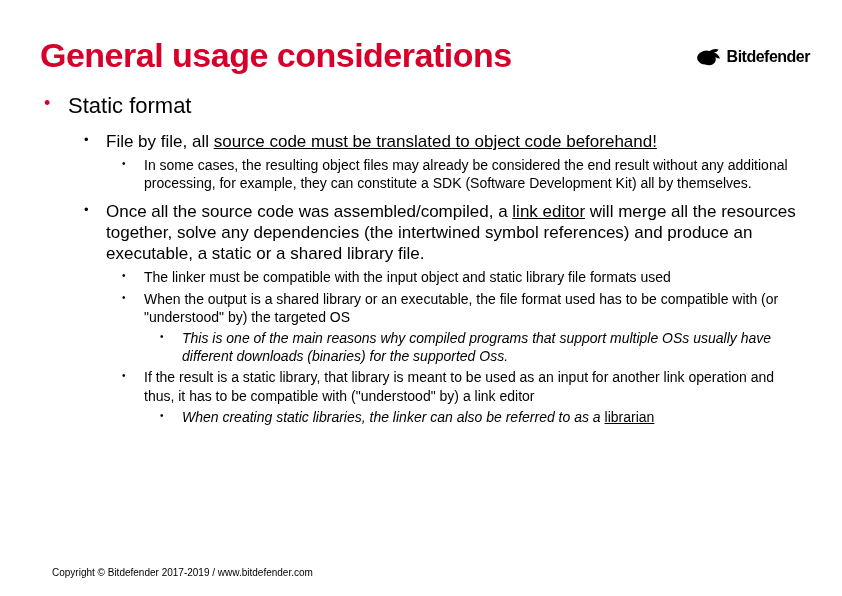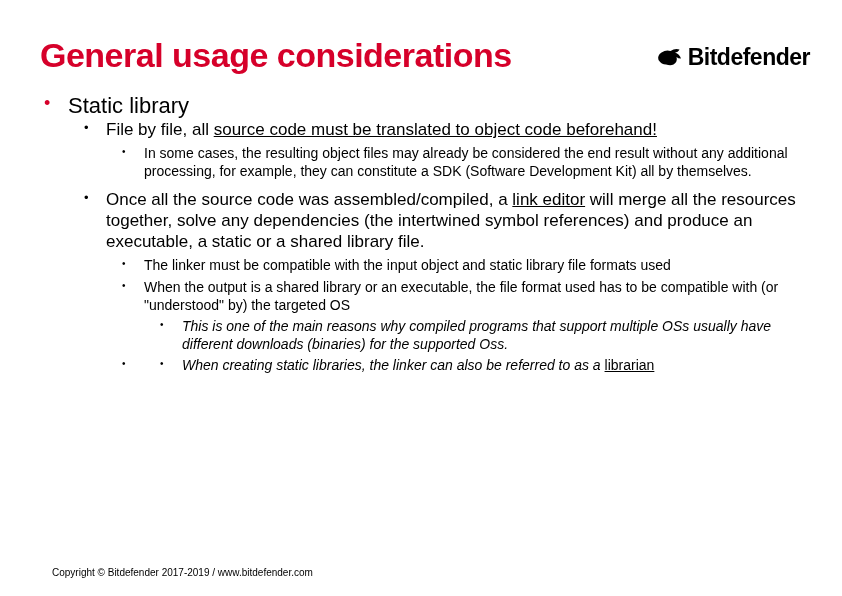--- a/index.html
+++ b/index.html
@@ -26,35 +26,35 @@
   .logo {
     position: absolute;
     top: 42px;
     right: 32px;
     display: flex;
     align-items: center;
     gap: 4px;
   }
   .logo-text {
     font-family: Verdana, Geneva, sans-serif;
-    font-size: 23px;
+    font-size: 16px;
     font-weight: 700;
     color: #000;
     letter-spacing: -0.5px;
   }
   .logo-svg { width: 30px; height: 30px; }
   ul { list-style: none; margin: 0; padding: 0; }
   .lvl1 { padding-left: 0; }
   .lvl1 > li { position: relative; padding-left: 28px; margin-bottom: 6px; }
   .lvl1 > li::before {
     content: "•"; position: absolute; left: 4px; top: 0;
     color: #d6002a; font-size: 18px; line-height: 1.2;
   }
   .lvl1-text { font-size: 22px; color: #000; }
-  .lvl2 { margin-top: 0; padding-left: 8px; }
+  .lvl2 { margin-top: 12px; padding-left: 8px; }
   .lvl2 > li { position: relative; padding-left: 30px; margin-bottom: 8px; }
   .lvl2 > li::before {
     content: "•"; position: absolute; left: 8px; top: 0;
     color: #000; font-size: 13px; line-height: 1.4;
   }
   .lvl2-text { font-size: 17px; line-height: 1.25; }
   .lvl3 { margin-top: 4px; padding-left: 8px; }
   .lvl3 > li { position: relative; padding-left: 30px; margin-bottom: 3px; }
   .lvl3 > li::before {
     content: "•"; position: absolute; left: 8px; top: 0;
@@ -86,21 +86,21 @@
     <path d="M6 24 Q4 18 10 14 Q16 10 22 12 Q28 8 34 10 Q32 14 28 14 Q34 16 36 22 Q32 22 30 20 Q32 26 26 30 Q22 32 16 30 Q10 30 6 24 Z M14 20 Q18 18 22 20 Q20 24 16 24 Q12 24 14 20 Z" fill="#000"></path>
   </svg>
   <span class="logo-text">Bitdefender</span>
 </div>
 
 <div class="slide">
   <h1 class="title accent">General usage considerations</h1>
 
   <ul class="lvl1">
     <li>
-      <span class="lvl1-text">Static library</span>
+      <span class="lvl1-text">Static format</span>
 
       <ul class="lvl2">
         <li>
           <span class="lvl2-text">
             <span>File by file, all </span><span class="underline">source code must be translated to object code beforehand!</span>
           </span>
           <ul class="lvl3">
             <li><span class="lvl3-text">In some cases, the resulting object files may already be considered the end result without any additional processing, for example, they can constitute a SDK (Software Development Kit) all by themselves.</span></li>
           </ul>
         </li>
@@ -111,20 +111,21 @@
           </span>
           <ul class="lvl3">
             <li><span class="lvl3-text">The linker must be compatible with the input object and static library file formats used</span></li>
             <li>
               <span class="lvl3-text">When the output is a shared library or an executable, the file format used has to be compatible with (or "understood" by) the targeted OS</span>
               <ul class="lvl4">
                 <li><span class="lvl4-text">This is one of the main reasons why compiled programs that support multiple OSs usually have different downloads (binaries) for the supported Oss.</span></li>
               </ul>
             </li>
             <li>
+              <span class="lvl3-text">If the result is a static library, that library is meant to be used as an input for another link operation and thus, it has to be compatible with ("understood" by) a link editor</span>
               <ul class="lvl4">
                 <li>
                   <span class="lvl4-text">
                     <span>When creating static libraries, the linker can also be referred to as a </span><span class="bold underline" style="font-style:normal">librarian</span>
                   </span>
                 </li>
               </ul>
             </li>
           </ul>
         </li>

